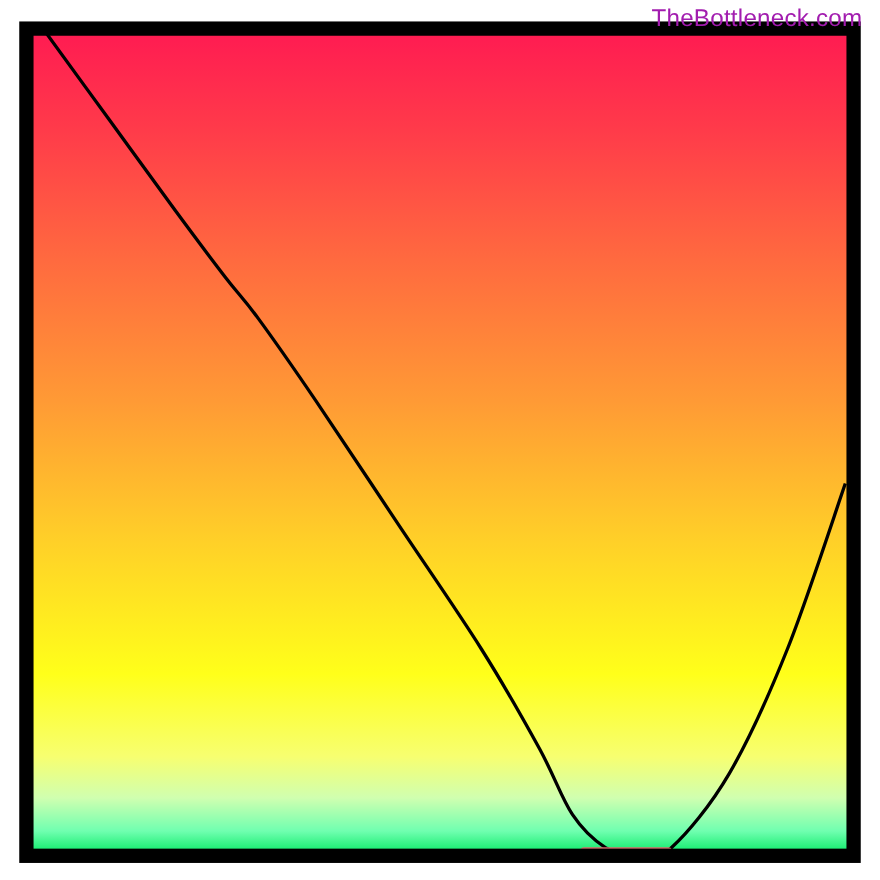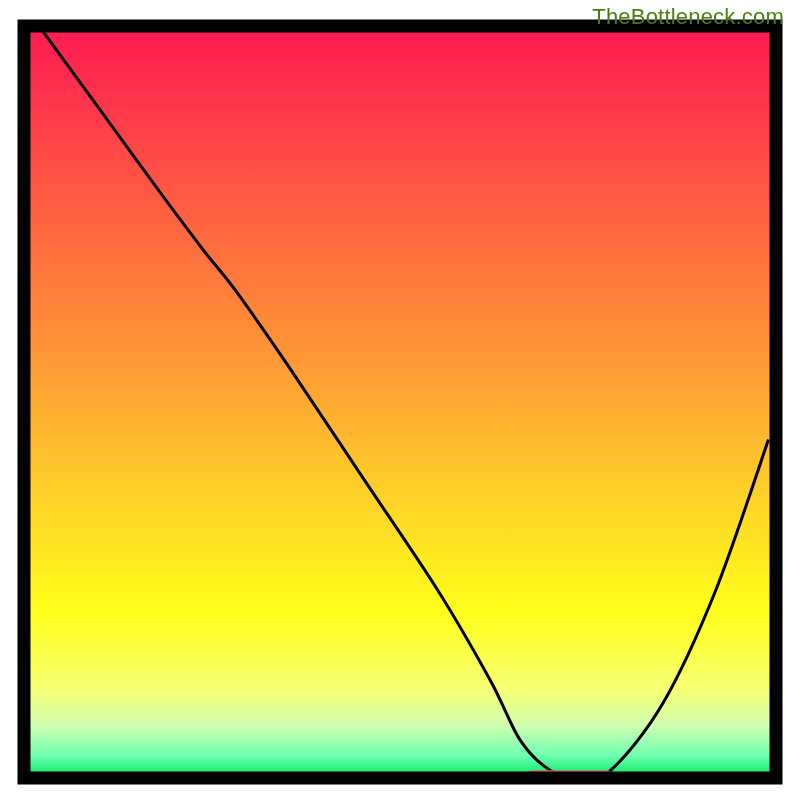--- a/index.html
+++ b/index.html
@@ -9,21 +9,21 @@
     height: 800px;
     background: #ffffff;
     font-family: Arial, Helvetica, sans-serif;
     position: relative;
   }
   .watermark {
     position: absolute;
     top: 4px;
     right: 16px;
     font-size: 22px;
-    color: #4d7c0f;
+    color: #a21caf;
     letter-spacing: 0.2px;
     z-index: 10;
   }
   svg {
     display: block;
   }
 </style>
 </head>
 <body>
 

